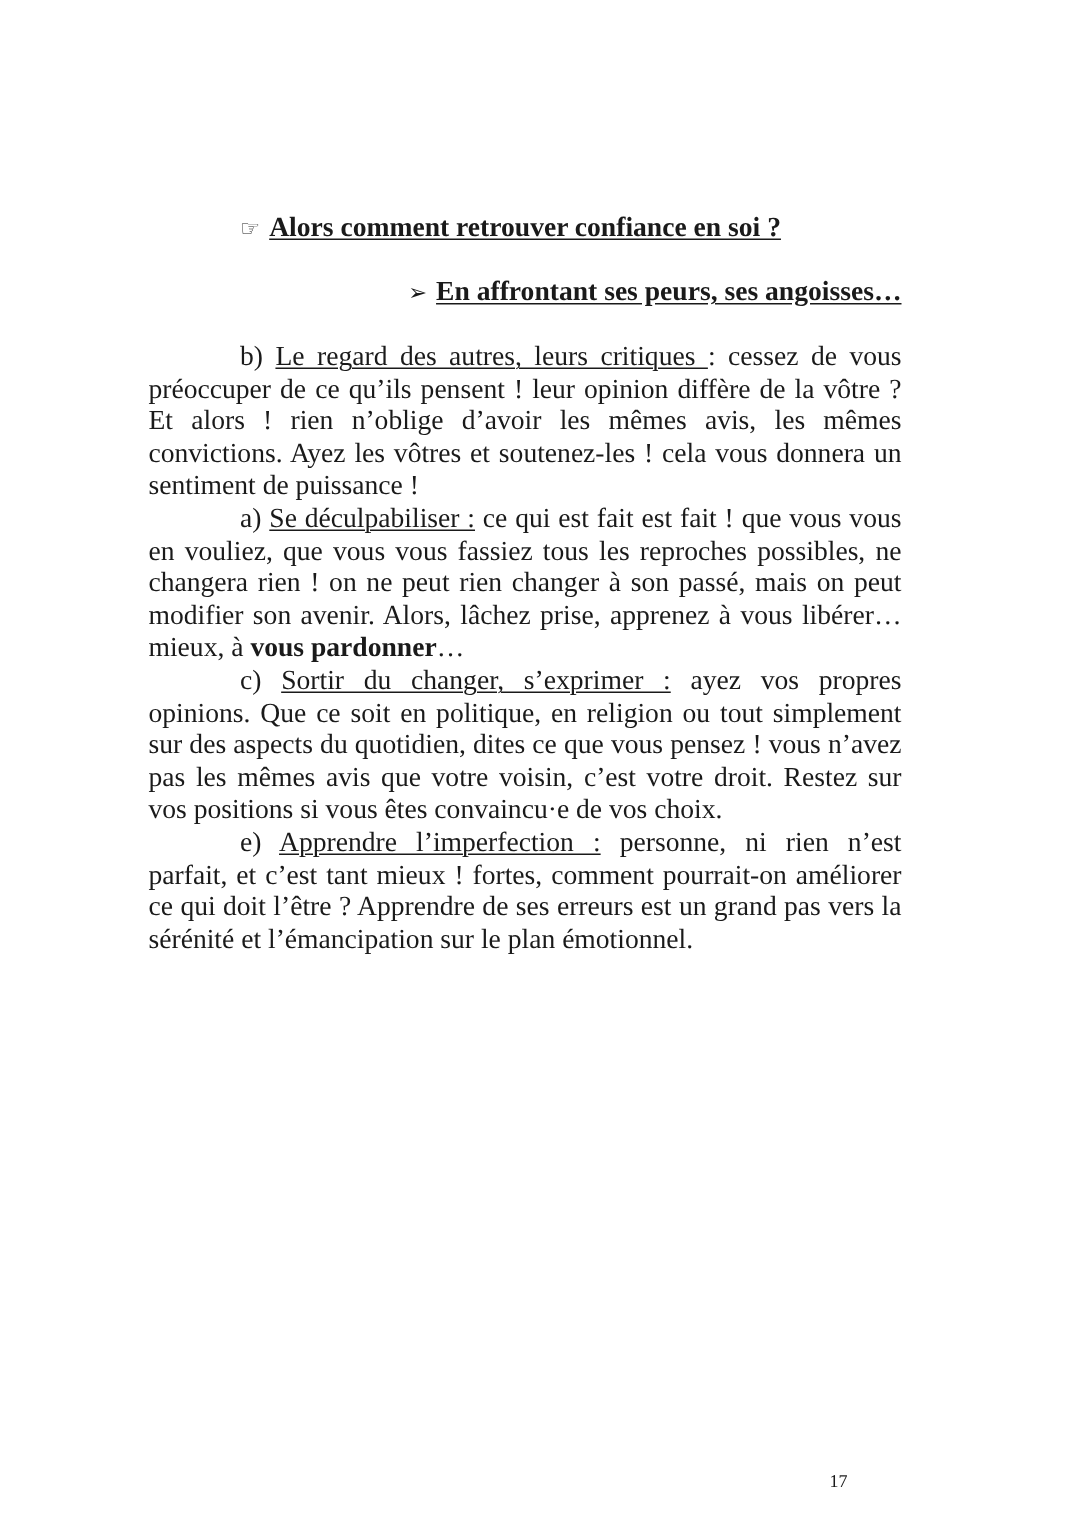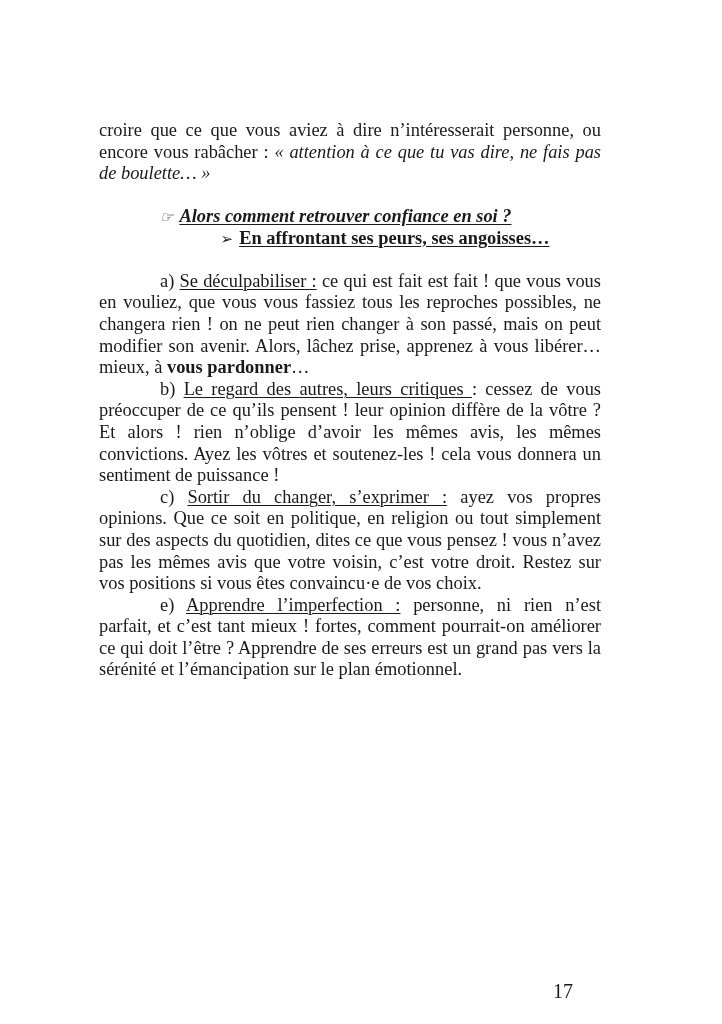--- a/index.html
+++ b/index.html
@@ -9,53 +9,52 @@
     font-family: "Liberation Serif", "DejaVu Serif", serif;
     font-size: 18.4px; line-height: 21.6px; color: #1a1a1a;
   }
   p { margin: 0; text-align: justify; }
   .indent { text-indent: 61px; }
   .u { text-decoration: underline; text-underline-offset: 2px; text-decoration-thickness: 1px; }
   .it { font-style: italic; }
   .b { font-weight: bold; }
   .heading1 {
     margin-top: 21px; padding-left: 61px; font-weight: bold;
-    text-align: left; height: 22px; font-style: italic;
+    text-align: left; height: 22px;
   }
   .heading2 {
-    padding-left: 70px; font-weight: bold;
-    text-align: center; height: 22px;
+    margin-top: 21px; padding-left: 70px; font-weight: bold;
+    text-align: right; height: 22px;
   }
   .heading1 .title, .heading2 .title { text-decoration: underline; text-underline-offset: 2px; }
   .icon { font-weight: normal; margin-right: 6px; font-size: 15px; }
   .spacer { height: 21px; }
   .page-number {
     position: absolute; left: 553px; top: 980px;
     font-family: "Liberation Serif", "DejaVu Serif", serif;
-    font-size: 20px; color: #1a1a1a;
+    font-size: 12px; color: #1a1a1a;
   }
 </style>
 </head>
 <body>
 
 <div class="page">
 
-  <p><span>croire que ce que vous aviez à dire n’intéresserait personne, ou encore vous rabâcher : </span><span class="it">« attention à ce que tu vas dire, ne fais pas de boulette… »</span></p>
 
 
 
   <div class="heading1"><span class="icon">☞</span><span class="title">Alors comment retrouver confiance en soi ?</span></div>
 
   <div class="heading2"><span class="icon">➢</span><span class="title">En affrontant ses peurs, ses angoisses…</span></div>
 
   <div class="spacer"></div>
 
+  <p class="indent"><span>b) </span><span class="u">Le regard des autres, leurs critiques </span><span>: cessez de vous préoccuper de ce qu’ils pensent ! leur opinion diffère de la vôtre ? Et alors ! rien n’oblige d’avoir les mêmes avis, les mêmes convictions. Ayez les vôtres et soutenez-les ! cela vous donnera un sentiment de puissance !</span></p>
+
   <p class="indent"><span>a) </span><span class="u">Se déculpabiliser :</span><span> ce qui est fait est fait ! que vous vous en vouliez, que vous vous fassiez tous les reproches possibles, ne changera rien ! on ne peut rien changer à son passé, mais on peut modifier son avenir. Alors, lâchez prise, apprenez à vous libérer… mieux, à </span><span class="b">vous pardonner</span><span>…</span></p>
-
-  <p class="indent"><span>b) </span><span class="u">Le regard des autres, leurs critiques </span><span>: cessez de vous préoccuper de ce qu’ils pensent ! leur opinion diffère de la vôtre ? Et alors ! rien n’oblige d’avoir les mêmes avis, les mêmes convictions. Ayez les vôtres et soutenez-les ! cela vous donnera un sentiment de puissance !</span></p>
 
   <p class="indent"><span>c) </span><span class="u">Sortir du changer, s’exprimer :</span><span> ayez vos propres opinions. Que ce soit en politique, en religion ou tout simplement sur des aspects du quotidien, dites ce que vous pensez ! vous n’avez pas les mêmes avis que votre voisin, c’est votre droit. Restez sur vos positions si vous êtes convaincu·e de vos choix.</span></p>
 
 
   <p class="indent"><span>e) </span><span class="u">Apprendre l’imperfection :</span><span> personne, ni rien n’est parfait, et c’est tant mieux ! fortes, comment pourrait-on améliorer ce qui doit l’être ? Apprendre de ses erreurs est un grand pas vers la sérénité et l’émancipation sur le plan émotionnel.</span></p>
 
 </div>
 
 <div class="page-number">17</div>
 

